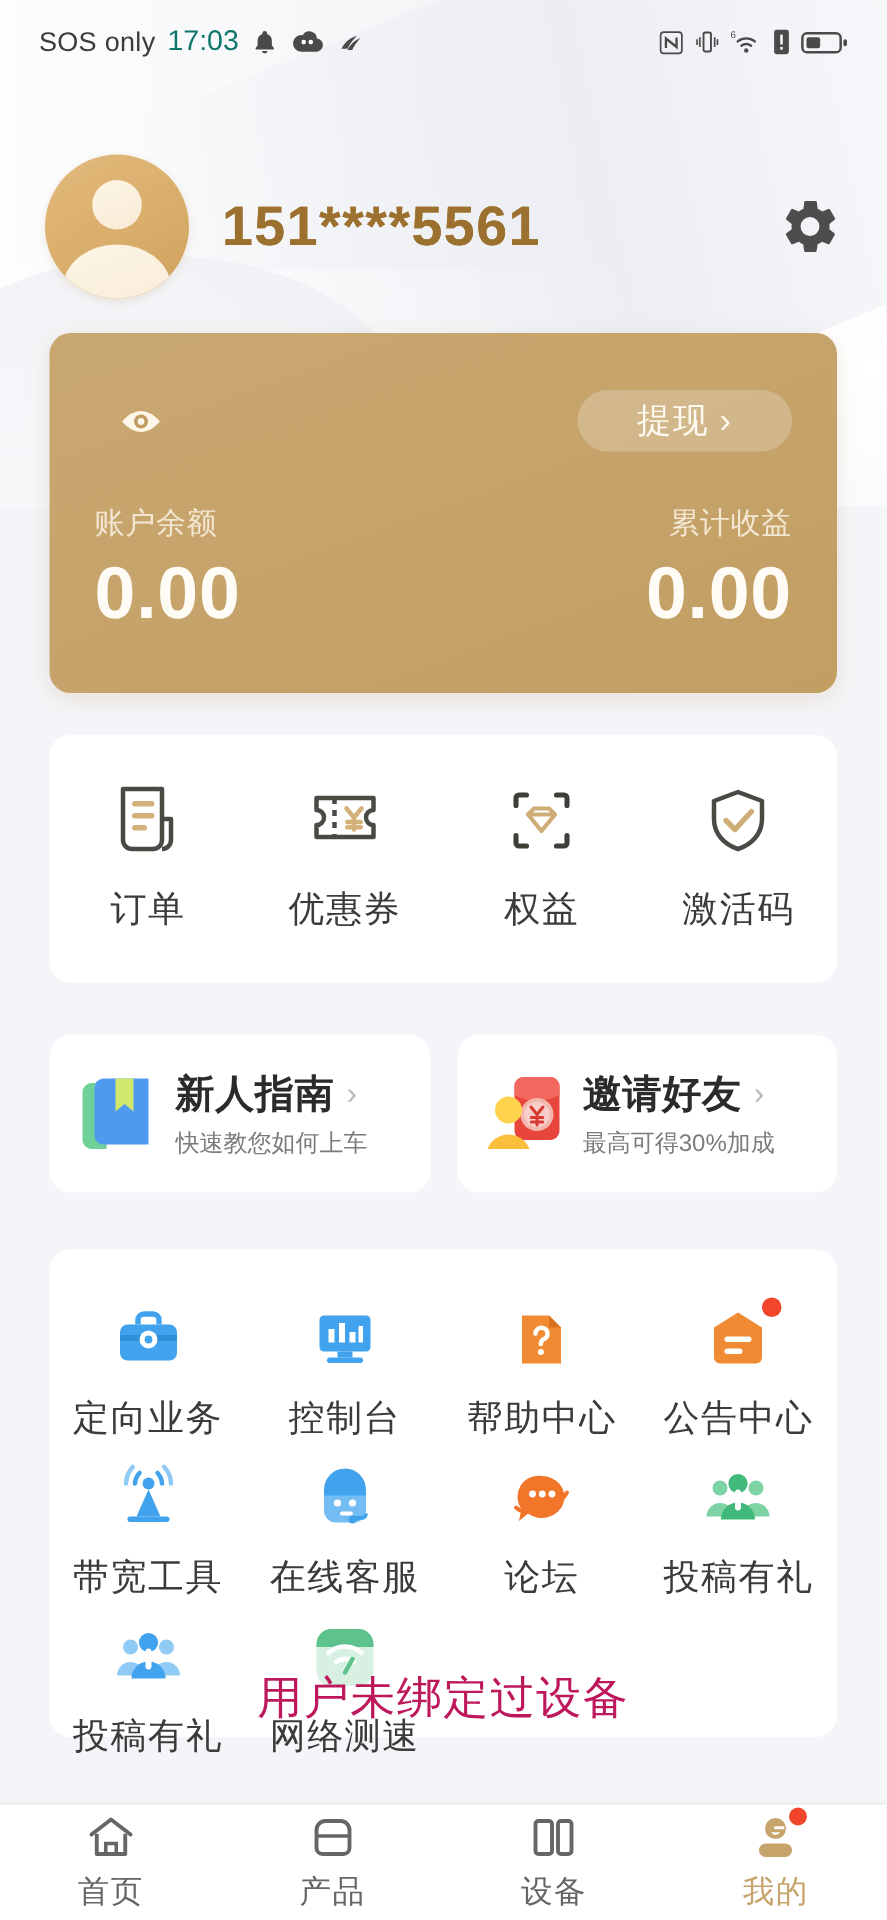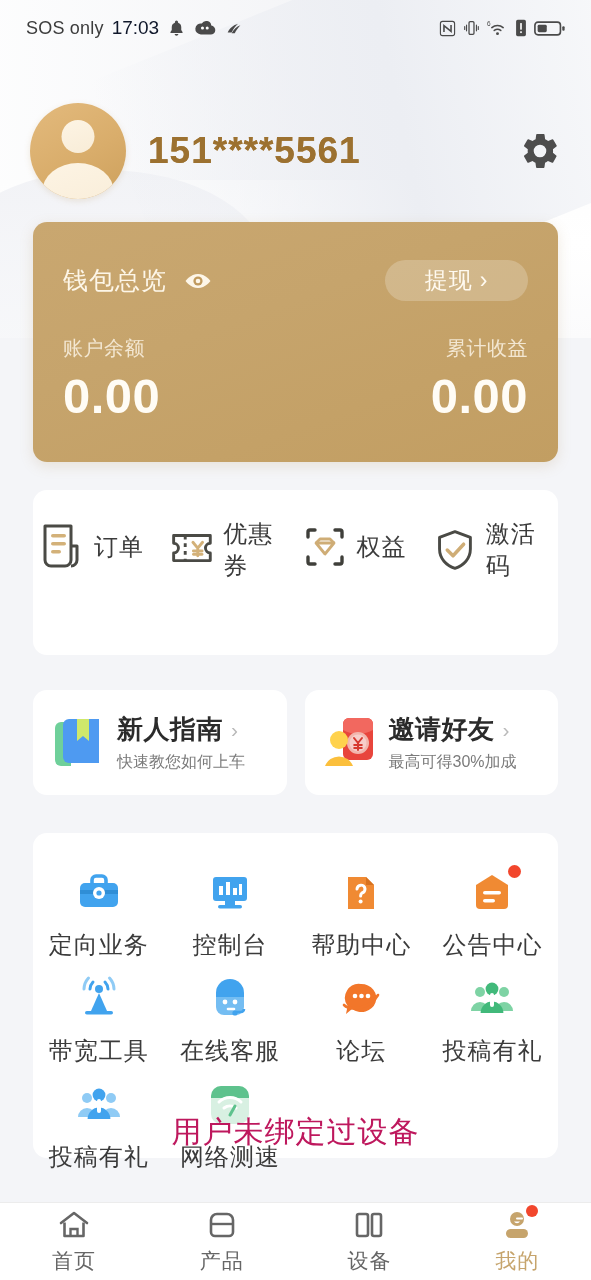--- a/index.html
+++ b/index.html
@@ -43,21 +43,21 @@
   }
 
   
   .statusbar {
     position:absolute; left:0; top:0; width:591px; height:56px;
     display:flex; align-items:center; justify-content:space-between;
     padding:0 26px; z-index:12;
   }
   .sb-left { display:flex; align-items:center; gap:8px; }
   .sb-text { font-size:18px; color:#3c3c3c; letter-spacing:.2px; }
-  .sb-time { font-size:19px; color:#0f172a; font-weight:400; }
+  .sb-time { font-size:19px; color:#0f766e; font-weight:400; }
   .sb-right { display:flex; align-items:center; gap:7px; }
   .sb-ico { display:block; }
 
   
   .profile { position:absolute; left:0; top:96px; width:591px; height:110px; z-index:10;
              display:flex; align-items:center; padding:0 30px; }
   .avatar {
     width:96px; height:96px; border-radius:50%;
     background:linear-gradient(150deg,#e3ba7d 0%,#d9ad6b 55%,#cda05c 100%);
     position:relative; overflow:hidden; flex:none;
@@ -104,21 +104,21 @@
   .stat { flex:1; }
   .stat.right { text-align:right; }
   .stat-label { font-size:20px; color:#f7eddb; opacity:.92; letter-spacing:.5px; }
   .stat-val { font-size:49px; color:#fffcf5; font-weight:bold; margin-top:6px; letter-spacing:.5px; }
 
   
   .card { position:absolute; left:33px; width:525px; background:#fff; border-radius:14px; }
 
   
   .quick { top:490px; height:165px; display:flex; align-items:flex-start; padding-top:28px; }
-  .quick-item { flex:1; display:flex; flex-direction:row; align-items:center; gap:3px; }
+  .quick-item { flex:1; display:flex; flex-direction:column; align-items:center; gap:14px; }
   .quick-label { font-size:24px; color:#3b3b3b; letter-spacing:1px; }
 
   
   .banners { position:absolute; left:33px; top:690px; width:525px; height:105px; display:flex; gap:18px; }
   .banner { flex:1; background:#fff; border-radius:14px; display:flex; align-items:center; padding:0 8px 0 14px; }
   .banner-ico { width:62px; height:62px; flex:none; position:relative; }
   .banner-text { margin-left:8px; }
   .banner-title-row { display:flex; align-items:center; gap:8px; }
   .banner-title { font-size:26px; font-weight:bold; color:#2b2b2b; letter-spacing:.5px; white-space:nowrap; }
   .chev-g { color:#b9b9b9; font-size:21px; line-height:1; }
@@ -216,21 +216,20 @@
       <div class="body"></div>
     </div>
     <div class="phone-num">151****5561</div>
     <svg class="gear" viewBox="0 0 24 24">
       <path fill="#4d4d4d" d="M19.4 13a7.8 7.8 0 0 0 .05-1 7.8 7.8 0 0 0-.06-1l2.02-1.57a.48.48 0 0 0 .12-.61l-1.92-3.32a.48.48 0 0 0-.58-.21l-2.38.96a7.1 7.1 0 0 0-1.73-1L14.6 2.7a.47.47 0 0 0-.47-.4h-3.84a.47.47 0 0 0-.47.4L9.5 5.25a7.4 7.4 0 0 0-1.73 1l-2.38-.96a.47.47 0 0 0-.58.21L2.9 8.82a.47.47 0 0 0 .12.61L5.03 11a7.93 7.93 0 0 0 0 2.01L3.01 14.6a.48.48 0 0 0-.12.61l1.92 3.32c.12.22.38.3.58.21l2.38-.96c.5.38 1.04.71 1.63.96l.36 2.54c.04.23.23.4.47.4h3.84c.24 0 .44-.17.47-.4l.36-2.54c.59-.25 1.13-.57 1.63-.96l2.38.96c.22.08.46 0 .58-.21l1.92-3.32a.48.48 0 0 0-.12-.61zM12 15.6A3.6 3.6 0 1 1 15.6 12 3.6 3.6 0 0 1 12 15.6z"></path>
     </svg>
   </div>
 
   <div class="wallet">
     <div class="wallet-top">
-      <div class="wallet-title">钱包总览</div>
       <div class="eye-btn">
         <svg width="30" height="20" viewBox="0 0 30 20">
           <path d="M15 3C7.5 3 2.5 10 2.5 10S7.5 17 15 17s12.5-7 12.5-7S22.5 3 15 3z" fill="#fdf6e8"></path>
           <circle cx="15" cy="10" r="4.6" fill="#c09a5e"></circle>
           <circle cx="15" cy="10" r="2.3" fill="#fdf6e8"></circle>
         </svg>
       </div>
       <div class="withdraw">
         <span>提现</span>
         <span class="chev-w">›</span>

